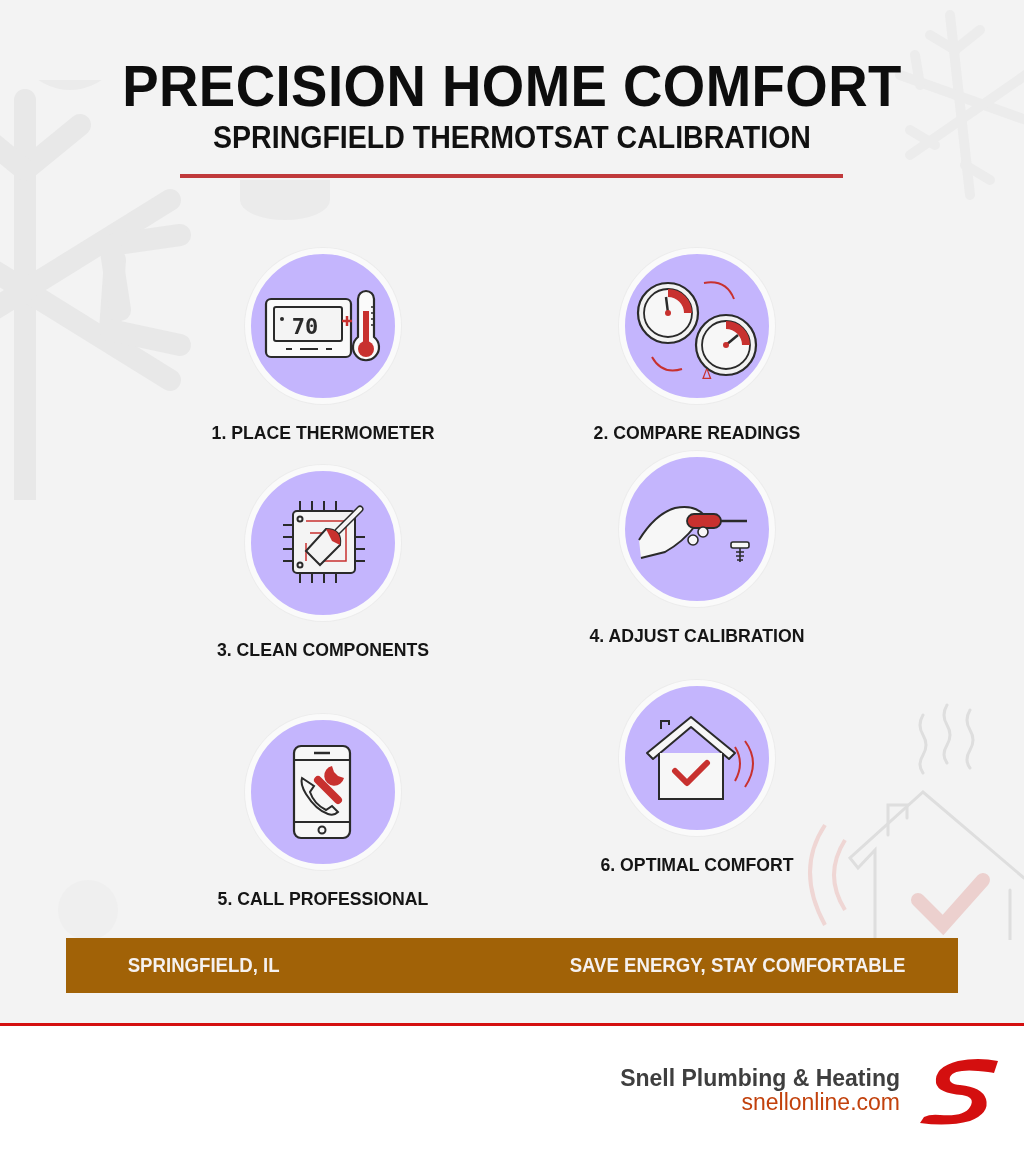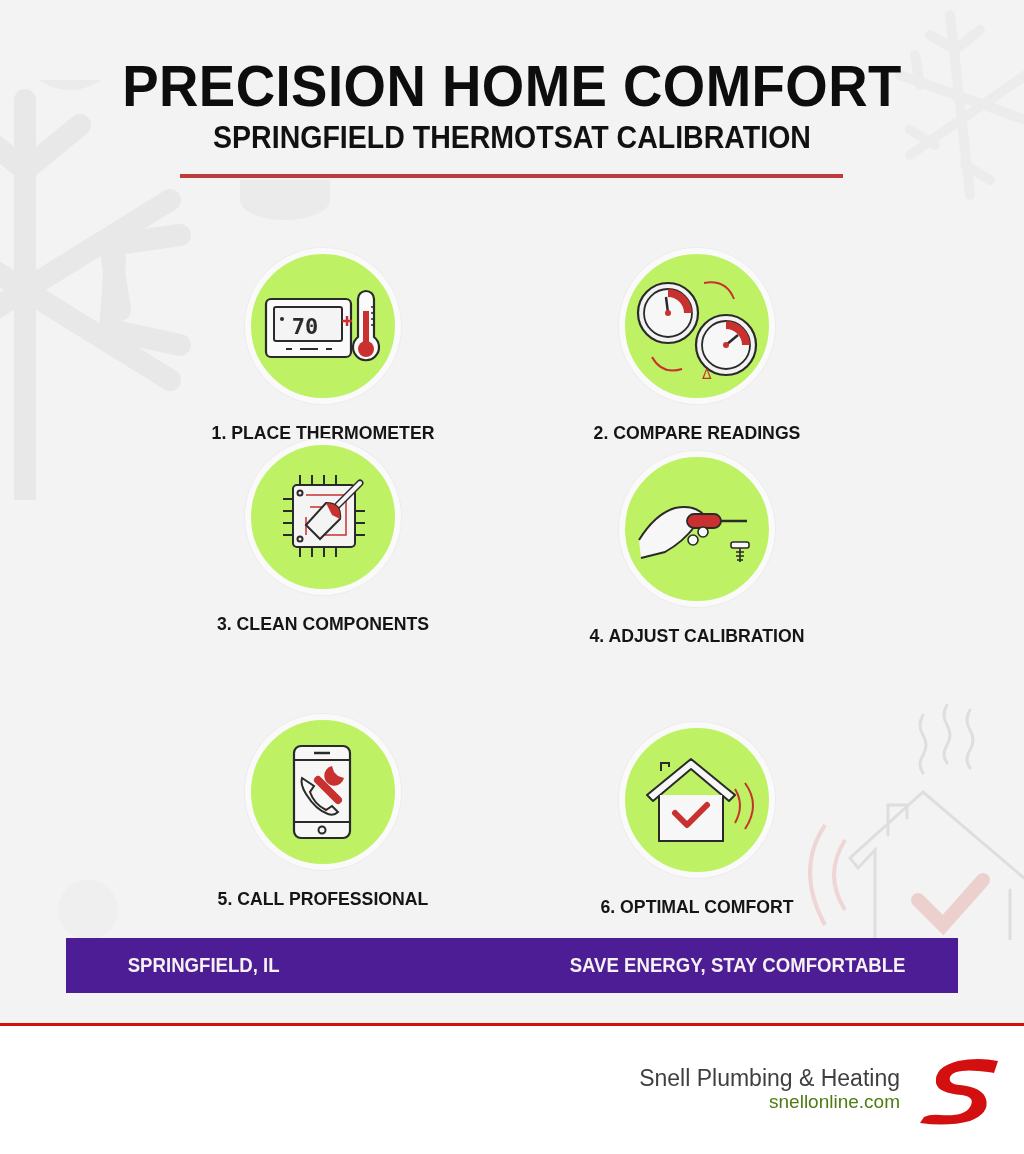--- a/index.html
+++ b/index.html
@@ -18,44 +18,44 @@
     position: absolute; top: 120px; left: 0; width: 1024px; text-align: center;
     font-size: 31px; font-weight: 700; color: #111; transform: scaleX(0.92);
   }
   .title-rule {
     position: absolute; top: 174px; left: 180px; width: 663px; height: 4px;
     background: #c0393b;
   }
   .step { position: absolute; width: 330px; text-align: center; }
   .icon-circle {
     position: relative; margin: 0 auto; width: 144px; height: 144px; border-radius: 50%;
-    background: #bef264; border: 6px solid #fafafa;
+    background: #c4b5fd; border: 6px solid #fafafa;
     box-shadow: 0 0 0 1px #ececec;
     display: flex; align-items: center; justify-content: center;
   }
   .step-label {
     margin-top: 18px; font-size: 19px; font-weight: 700; color: #151515;
     transform: scaleX(0.93); white-space: nowrap;
   }
   .banner {
     position: absolute; top: 938px; left: 66px; width: 892px; height: 55px;
-    background: #4c1d95; display: flex; align-items: center;
+    background: #a16207; display: flex; align-items: center;
     justify-content: space-between; box-sizing: border-box; padding: 0 40px 0 56px;
   }
   .banner span {
     color: #f5f1f0; font-size: 20px; font-weight: 700; transform: scaleX(0.93);
     white-space: nowrap;
   }
   .footer-rule { position: absolute; top: 1023px; left: 0; width: 1024px; height: 3px; background: #d40f0f; }
   .footer { position: absolute; top: 1026px; left: 0; width: 1024px; height: 128px; background: #ffffff; }
   .company {
     position: absolute; right: 124px; top: 39px; text-align: right;
   }
-  .company-name { font-size: 23px; font-weight: 400; color: #3f3f3f; line-height: 26px; }
-  .company-url { font-size: 19px; color: #4d7c0f; line-height: 22px; }
+  .company-name { font-size: 23px; font-weight: 700; color: #3f3f3f; line-height: 26px; }
+  .company-url { font-size: 23px; color: #c2410c; line-height: 22px; }
   .logo { position: absolute; left: 918px; top: 29px; }
 </style>
 </head>
 <body>
 
 <svg class="bg-deco" style="left:-60px;top:80px" width="300" height="420" viewBox="0 0 300 420">
   <g stroke="#e8e8e8" stroke-width="22" stroke-linecap="round" fill="none">
     <line x1="85" y1="20" x2="85" y2="420"></line>
     <line x1="-60" y1="120" x2="230" y2="300"></line>
     <line x1="-60" y1="300" x2="230" y2="120"></line>
@@ -140,21 +140,21 @@
       <line x1="94" y1="74" x2="106" y2="64" stroke="#2a2a2a" stroke-width="2.5"></line>
       <circle cx="94" cy="74" r="3" fill="#c8312f"></circle>
       <path d="M72 12 q22 -4 30 16" stroke="#c8312f" stroke-width="2" fill="none"></path>
       <path d="M20 86 q10 18 30 12" stroke="#c8312f" stroke-width="2" fill="none"></path>
       <text x="70" y="108" font-family="DejaVu Sans, sans-serif" font-size="14" fill="#c8312f">Δ</text>
     </svg>
   </div>
   <div class="step-label">2. COMPARE READINGS</div>
 </div>
 
-<div class="step" style="left:158px;top:439px">
+<div class="step" style="left:158px;top:465px">
   <div class="icon-circle">
     <svg width="110" height="100" viewBox="0 0 110 100">
       <g stroke="#2a2a2a" stroke-width="2" fill="none">
         <rect x="25" y="18" width="62" height="62" rx="4" fill="#f4f4f4"></rect>
         <path d="M32 8 v10 M44 8 v10 M56 8 v10 M68 8 v10"></path>
         <path d="M32 80 v10 M44 80 v10 M56 80 v10 M68 80 v10"></path>
         <path d="M15 32 h10 M15 44 h10 M15 56 h10 M15 68 h10"></path>
         <path d="M87 44 h10 M87 56 h10 M87 68 h10"></path>
         <circle cx="32" cy="26" r="2.5"></circle>
         <circle cx="32" cy="72" r="2.5"></circle>
@@ -193,21 +193,21 @@
       <line x1="26" y1="11" x2="42" y2="11" stroke="#2a2a2a" stroke-width="2.5"></line>
       <circle cx="34" cy="88" r="3.5" fill="none" stroke="#2a2a2a" stroke-width="2"></circle>
       <path d="M30 38 L50 58" stroke="#c8312f" stroke-width="8" stroke-linecap="round"></path>
       <path d="M44 24 a10 10 0 1 0 12 12 l-6 -2 l-4 -4 z" fill="#c8312f"></path>
       <path d="M14 36 q-2 6 4 16 q10 16 22 20 q6 2 10 -2 l-6 -6 l-6 4 q-12 -6 -16 -18 l4 -6 z" fill="none" stroke="#2a2a2a" stroke-width="2"></path>
     </svg>
   </div>
   <div class="step-label">5. CALL PROFESSIONAL</div>
 </div>
 
-<div class="step" style="left:532px;top:722px">
+<div class="step" style="left:532px;top:680px">
   <div class="icon-circle">
     <svg width="124" height="90" viewBox="0 0 124 90">
       <path d="M12 40 L56 4 L100 40 L94 46 L56 14 L18 46 Z" fill="#f7f7f7" stroke="#2a2a2a" stroke-width="2" stroke-linejoin="round"></path>
       <path d="M26 16 V8 H34 V12" fill="none" stroke="#2a2a2a" stroke-width="2"></path>
       <path d="M24 40 V86 H88 V40" fill="#f7f7f7" stroke="#2a2a2a" stroke-width="2"></path>
       <path d="M40 58 L52 70 L72 50" fill="none" stroke="#c8312f" stroke-width="6" stroke-linecap="round" stroke-linejoin="round"></path>
       <path d="M100 34 q10 16 0 34" fill="none" stroke="#c8312f" stroke-width="2"></path>
       <path d="M110 28 q16 22 0 46" fill="none" stroke="#c8312f" stroke-width="2"></path>
     </svg>
   </div>

